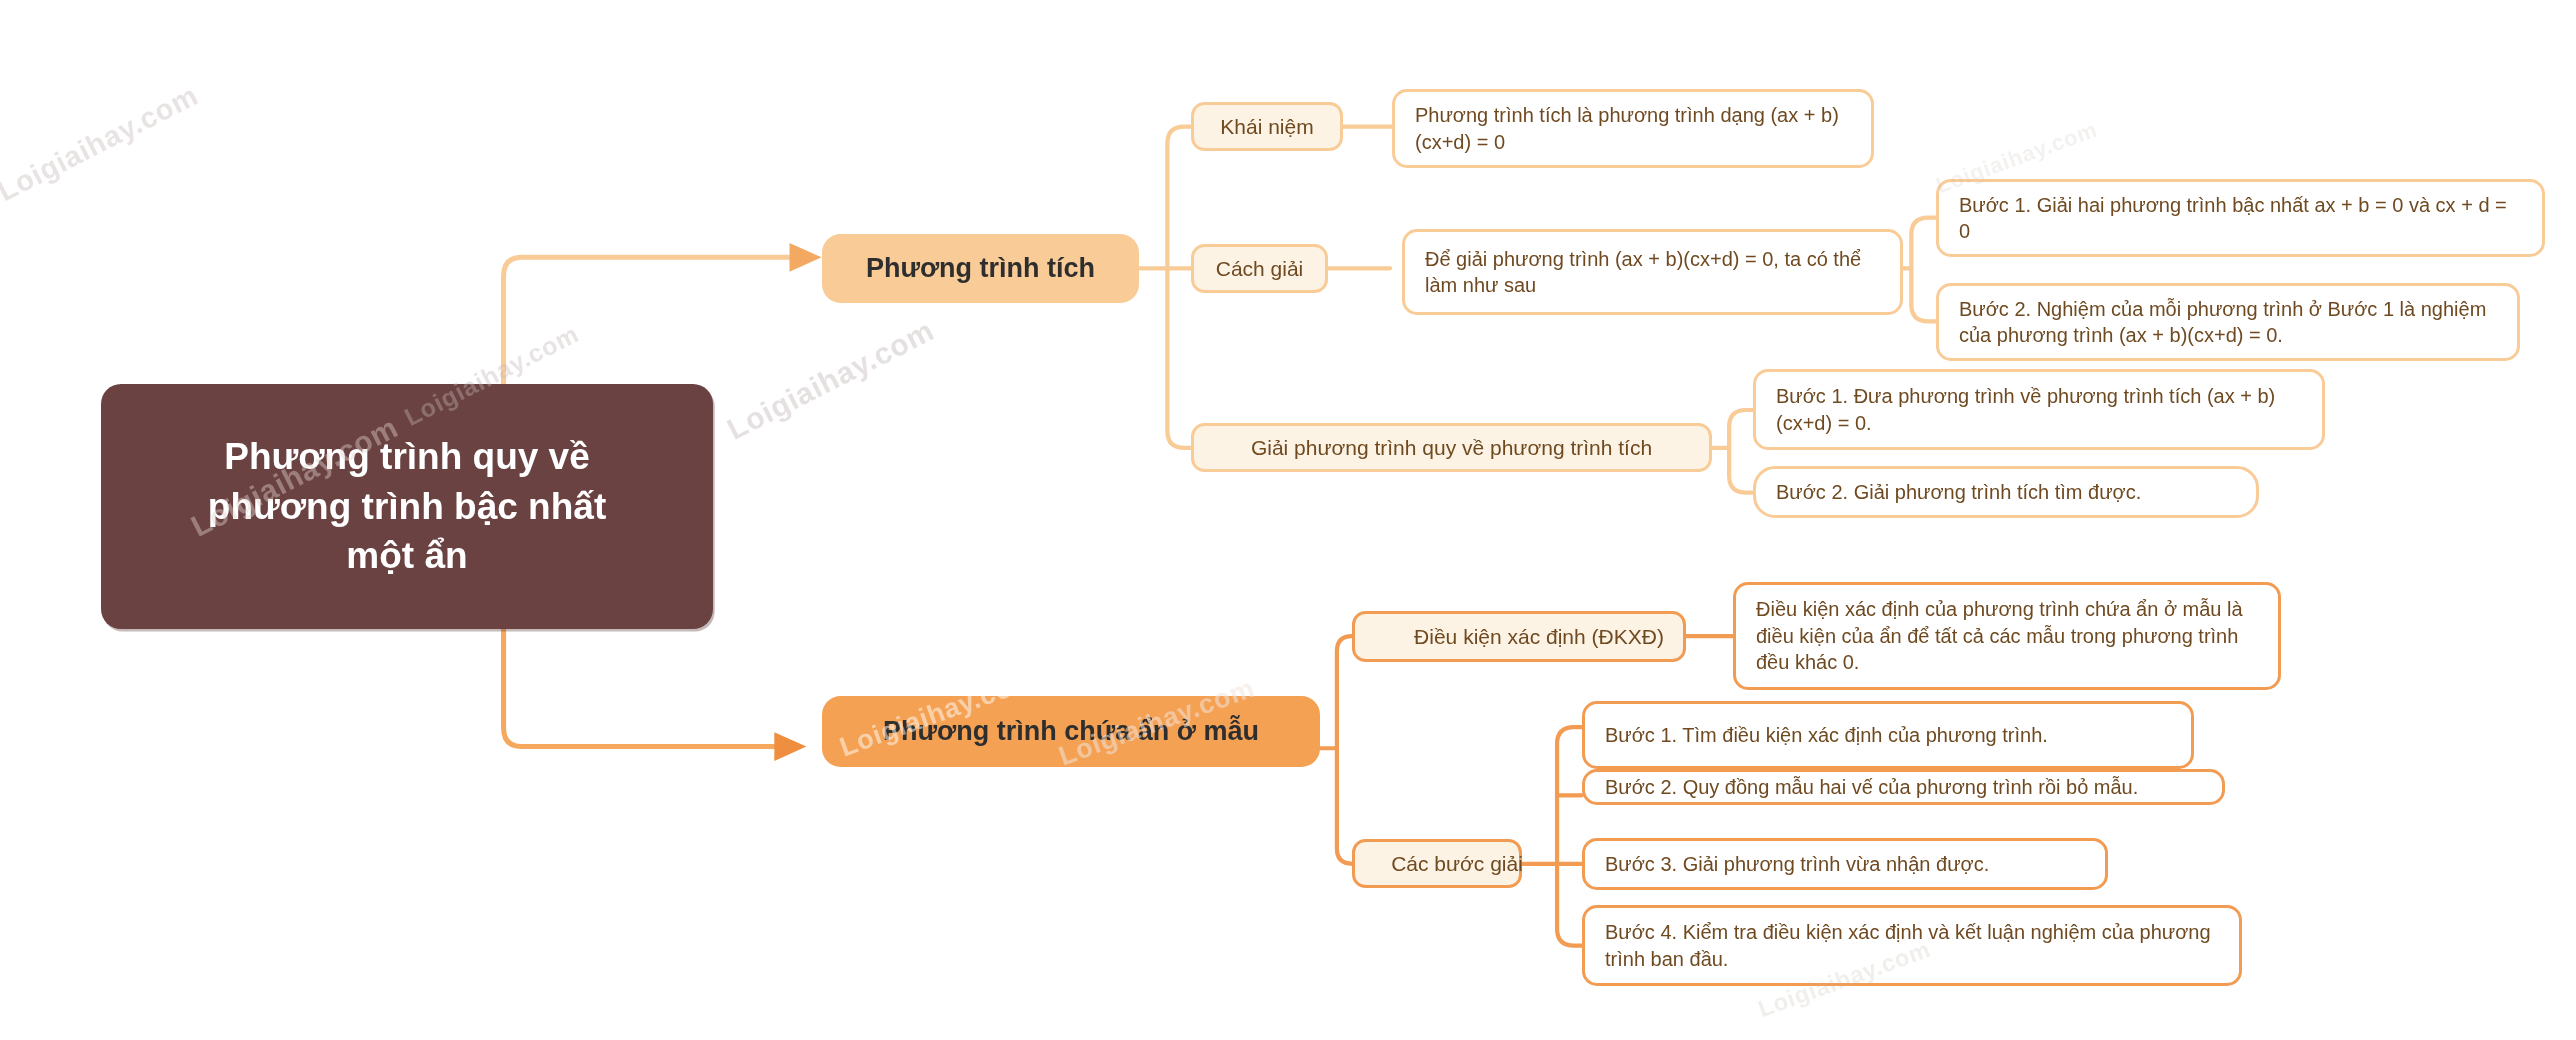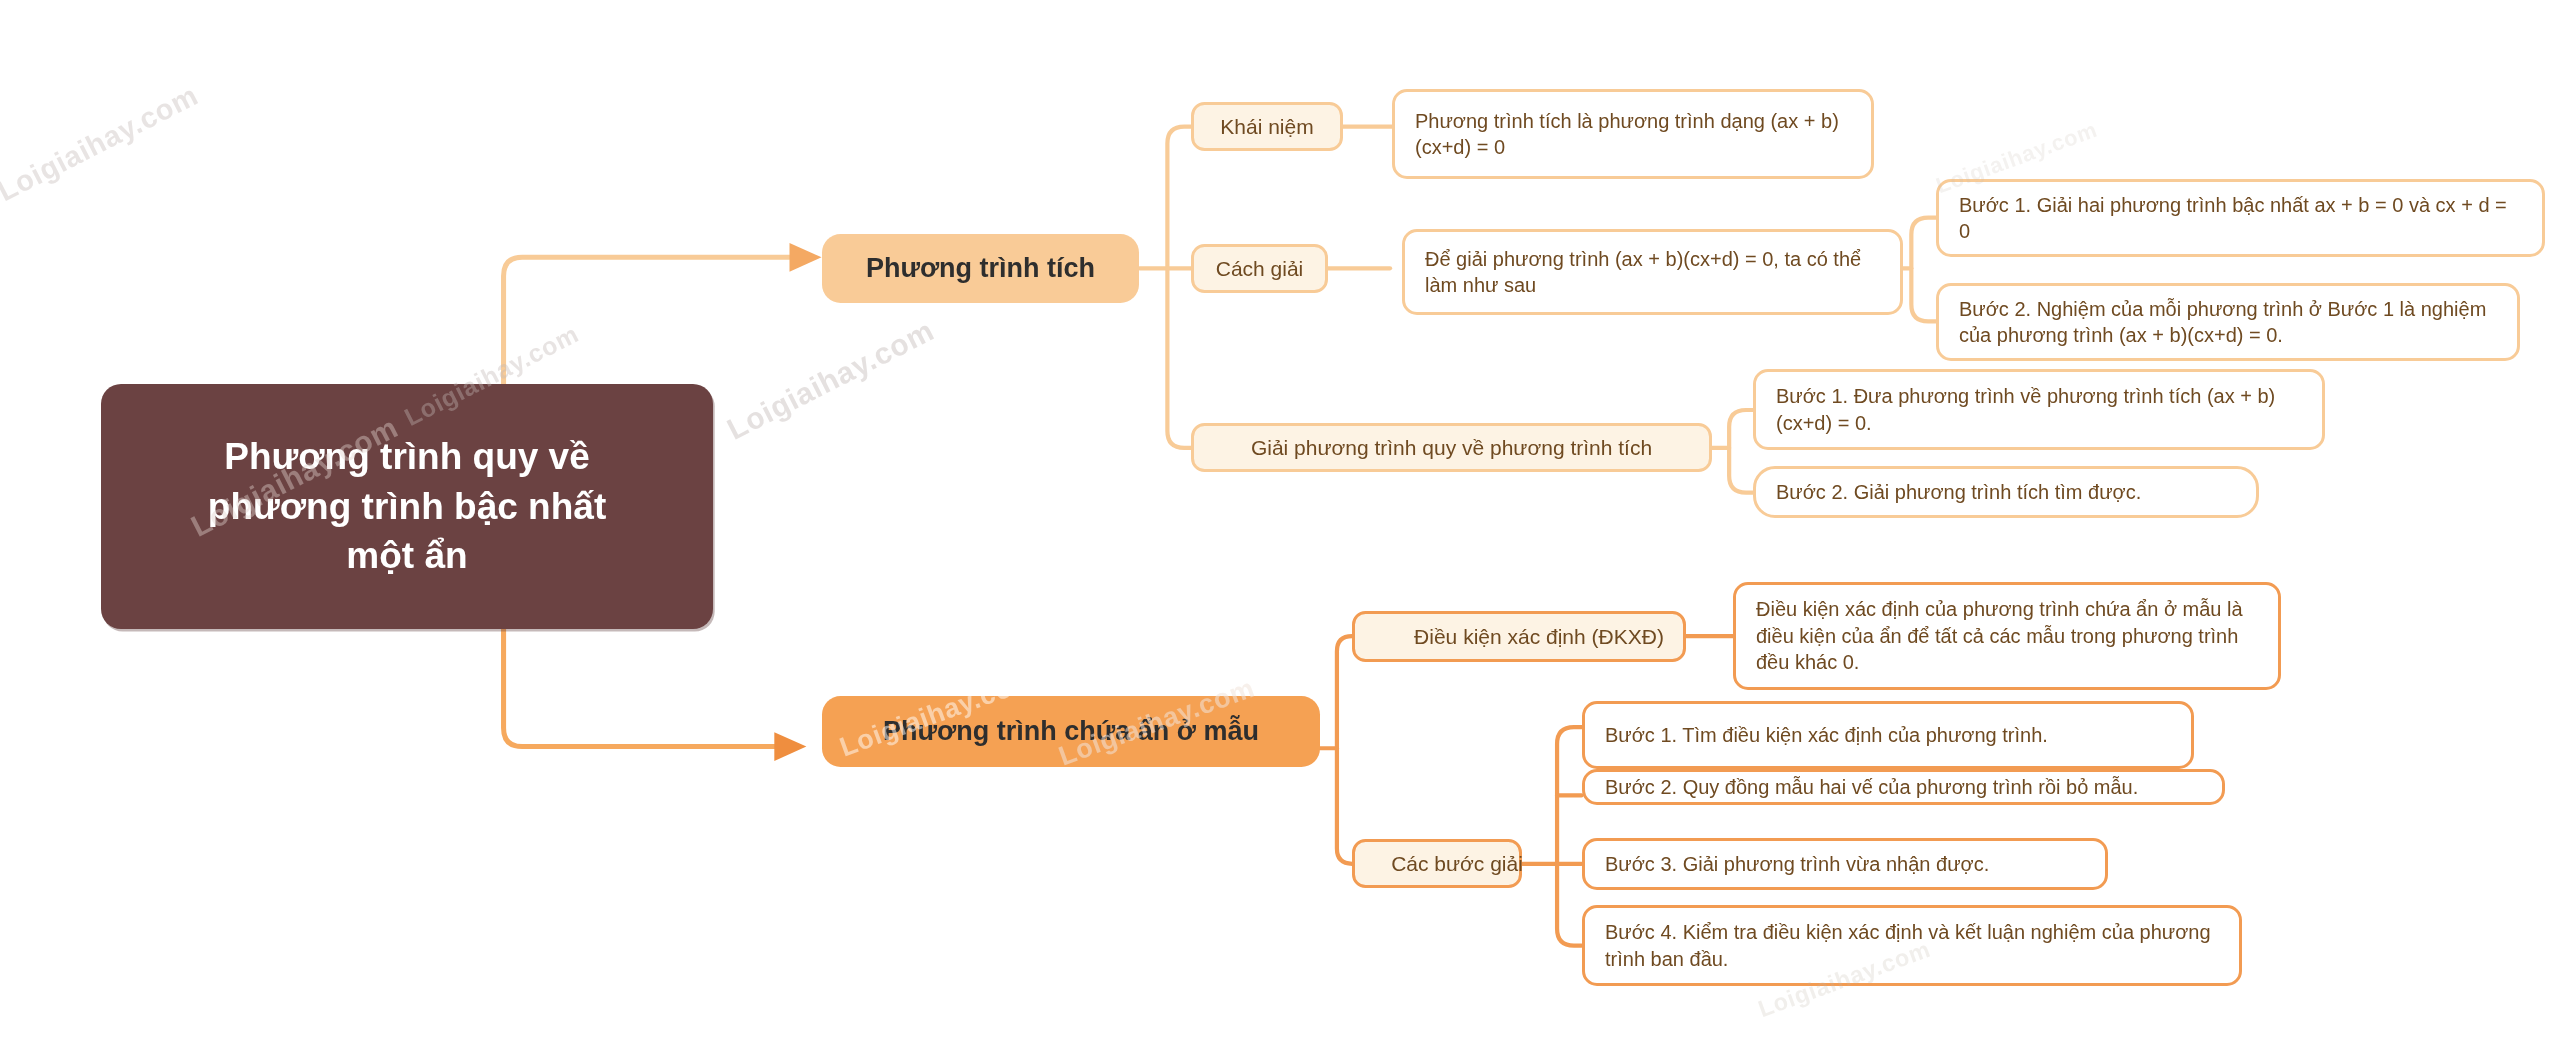--- a/index.html
+++ b/index.html
@@ -97,21 +97,21 @@
     <span>Phương trình quy về phương trình bậc nhất một ẩn</span>
   </div>
 
   <div class="box branch-box branch-1" style="left:822px;top:234px;width:317px;height:69px;">
     <span>Phương trình tích</span>
   </div>
 
   <div class="box node t1" style="left:1191px;top:102px;width:152px;height:49px;">
     <span>Khái niệm</span>
   </div>
-  <div class="box leaf t1" style="left:1392px;top:89px;width:482px;height:90px;">
+  <div class="box leaf t1" style="left:1392px;top:89px;width:482px;height:79px;">
     <span>Phương trình tích là phương trình dạng (ax + b)(cx+d) = 0</span>
   </div>
 
   <div class="box node t1" style="left:1191px;top:244px;width:137px;height:49px;">
     <span>Cách giải</span>
   </div>
   <div class="box leaf t1" style="left:1390px;top:229px;width:501px;height:86px;margin-left:12px;">
     <span>Để giải phương trình (ax + b)(cx+d) = 0, ta có thể làm như sau</span>
   </div>
   <div class="box leaf t1" style="left:1936px;top:179px;width:609px;height:78px;">

